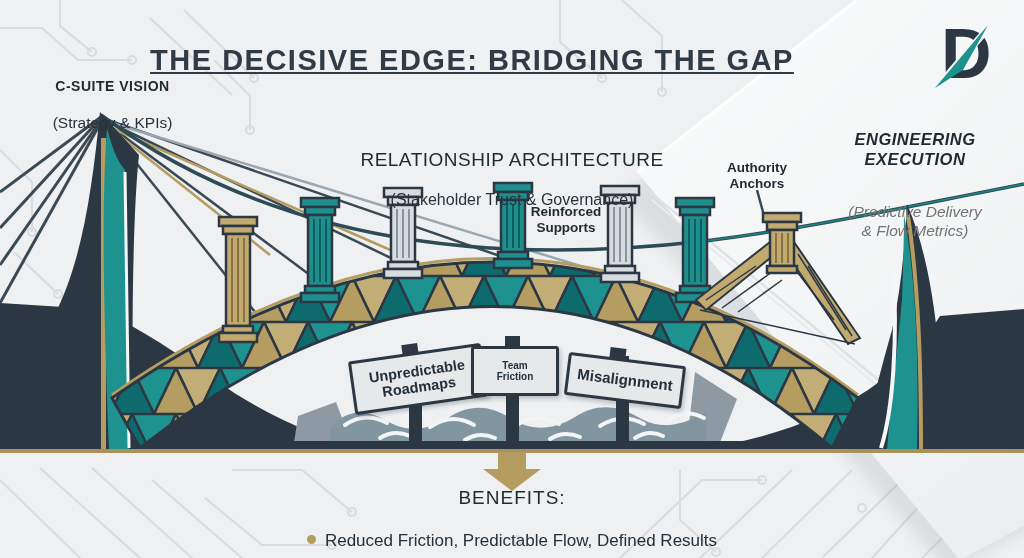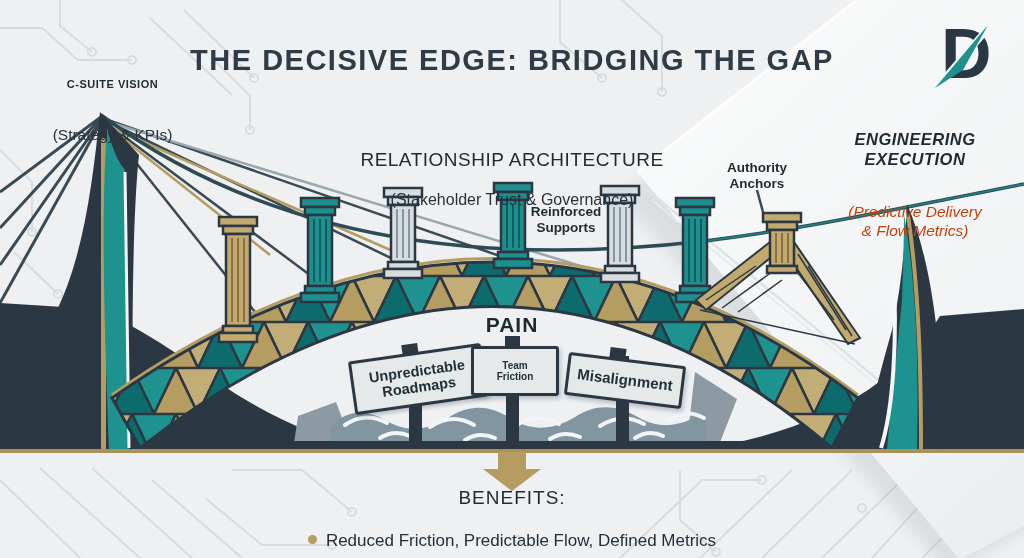--- a/index.html
+++ b/index.html
@@ -7,32 +7,32 @@
     position:relative;width:1024px;height:558px;overflow:hidden;
     background:#EEF0F2;
     font-family:"Liberation Sans",sans-serif;
     color:#1E2930;
   }
   svg{display:block;}
   .layer{position:absolute;left:0;top:0;width:1024px;height:558px;}
   
   .txt{position:absolute;text-align:center;white-space:pre-line;}
   .title{
-    left:0;top:44px;width:1024px;
-    font-size:29px;font-weight:bold;letter-spacing:1.5px;color:#2F3C47;
+    left:0;top:44px;width:944px;
+    font-size:29px;font-weight:bold;letter-spacing:1.5px;color:#2F3C47;text-decoration:underline;
   }
   .csuite{left:15px;top:60px;width:195px;}
-  .csuite .h{font-size:11px;font-weight:bold;letter-spacing:.5px;}
-  .csuite .s{font-size:15.5px;margin-top:18px;color:#27323B;}
+  .csuite .h{font-size:14px;font-weight:bold;letter-spacing:.5px;}
+  .csuite .s{font-size:15.5px;margin-top:2px;color:#27323B;}
   .relationship{left:312px;top:131px;width:400px;}
   .relationship .h{font-size:19px;font-weight:normal;letter-spacing:.5px;}
   .relationship .s{font-size:16px;margin-top:2px;color:#27323B;}
   .engineering{left:805px;top:112px;width:220px;font-style:italic;}
   .engineering .h{font-size:16.5px;font-weight:bold;line-height:1.2;letter-spacing:.5px;}
-  .engineering .s{font-size:15.5px;margin-top:14px;line-height:1.25;color:#c2410c;}
+  .engineering .s{font-size:15.5px;margin-top:14px;line-height:1.25;color:#737373;}
   .authority{left:695px;top:160px;width:124px;font-size:13.5px;font-weight:bold;line-height:1.15;}
   .reinforced{left:508px;top:204px;width:116px;font-size:13.5px;font-weight:bold;line-height:1.2;}
   .pain-heading{left:412px;top:313px;width:200px;font-size:21px;font-weight:bold;letter-spacing:1px;}
   
   .sign{
     position:absolute;display:flex;align-items:center;justify-content:center;
     background:#E6E9EA;border:3px solid #2B3844;border-radius:3px;
     font-weight:bold;text-align:center;line-height:1.12;color:#22303A;
     white-space:pre-line;box-shadow:2px 3px 4px rgba(43,56,68,.25);
   }
@@ -294,31 +294,30 @@
 EXECUTION</div>
     <div class="s">(Predictive Delivery
 &amp; Flow Metrics)</div>
   </div>
 
   <div class="txt reinforced">Reinforced
 Supports</div>
   <div class="txt authority">Authority
 Anchors</div>
 
-  <div class="txt pain-heading">PAIN</div>
 
   <div class="sign sign1">Unpredictable
 Roadmaps</div>
   <div class="sign sign2">Team
 Friction</div>
   <div class="sign sign3">Misalignment</div>
 
   <div class="txt benefits-heading">BENEFITS:</div>
   <div class="txt benefits-line">
-    <span class="bullet"></span><span>Reduced Friction, Predictable Flow, Defined Metrics</span>
+    <span class="bullet"></span><span>Reduced Friction, Predictable Flow, Defined Results</span>
   </div>
 
   <div class="logo">
     <svg viewBox="0 0 84 84" width="84" height="84">
       <text x="13" y="68" font-family="Liberation Sans, sans-serif" font-size="70" font-weight="bold" fill="#2B3844">D</text>
       <line x1="10" y1="76" x2="62" y2="16" stroke="#F4F6F7" stroke-width="7"></line>
       <polygon points="7,78 60,15 35,60" fill="#1E928F"></polygon>
     </svg>
   </div>
 

